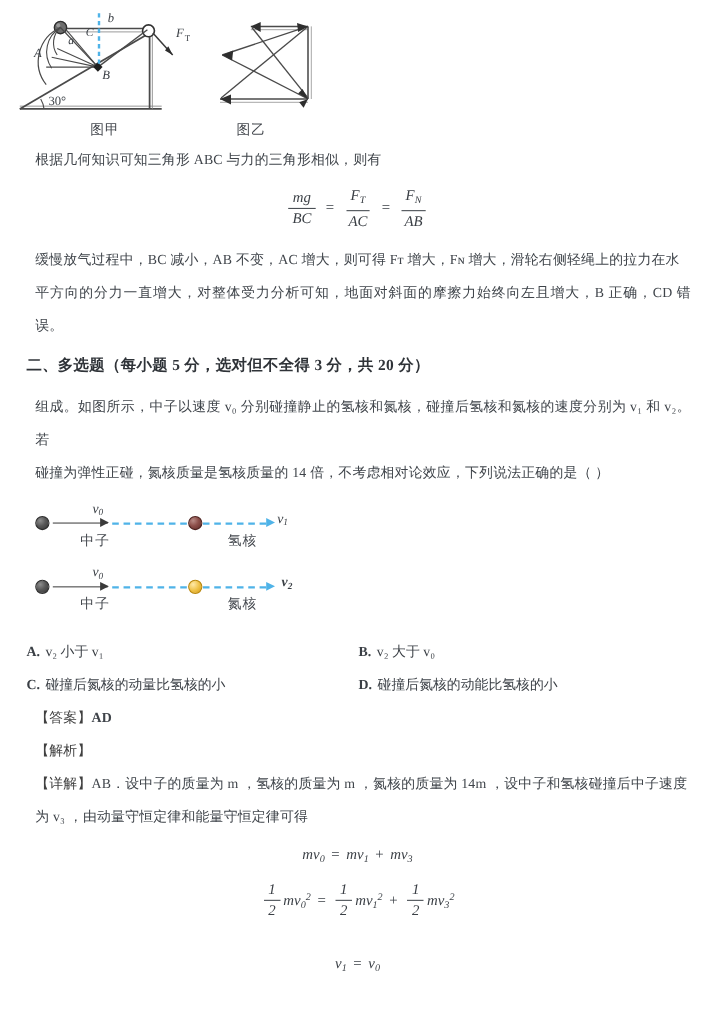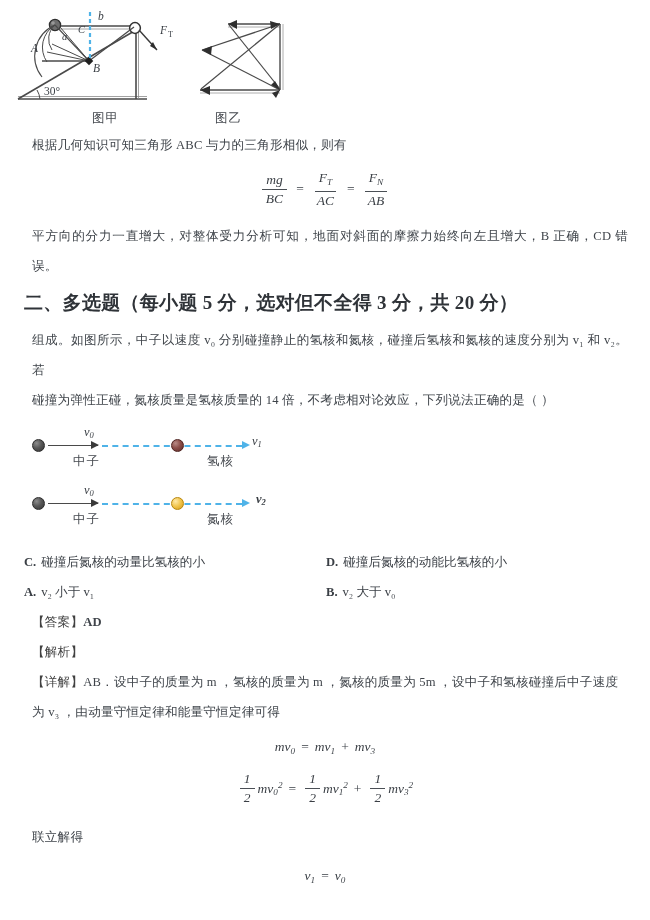--- a/index.html
+++ b/index.html
@@ -30,39 +30,39 @@
   }
   .fig-jia { position: absolute; left: 14px; top: 4px; }
   .fig-yi  { position: absolute; left: 192px; top: 10px; }
   .fig-caption {
     position: absolute;
     font-size: 12.5px;
     color: #44484e;
     font-family: "Liberation Serif", serif;
     letter-spacing: 1px;
   }
-  .cap-jia { left: 92px; top: 110px; text-align: center; }
+  .cap-jia { left: 82px; top: 110px; text-align: center; }
   .cap-yi  { left: 215px; top: 110px; }
 
   
   .para {
     font-size: 12.6px;
     line-height: 30px;
     color: #3f444a;
     margin: 0 22px 0 32px;
     text-align: justify;
     letter-spacing: 0.2px;
   }
   .spacer-8 { height: 8px; }
   .spacer-12 { height: 12px; }
   .spacer-16 { height: 16px; }
   .spacer-20 { height: 20px; }
 
   .heading {
-    font-size: 19px;
+    font-size: 14px;
     font-weight: bold;
     color: #2f3338;
     margin: 0 22px 0 24px;
     line-height: 28px;
     letter-spacing: 0.3px;
   }
 
   .tag-blue { color: #404040; }
   .bold { font-weight: bold; }
 
@@ -278,20 +278,21 @@
     </span>
     <span class="eq">=</span>
     <span class="frac">
       <span class="num"><span>F</span><sub>N</sub></span>
       <span class="den">AB</span>
     </span>
   </div>
 
   <div class="spacer-12"></div>
 
+  <div class="para">缓慢放气过程中，BC 减小，AB 不变，AC 增大，则可得 Fᴛ 增大，Fɴ 增大，滑轮右侧轻绳上的拉力在水</div>
   <div class="para">平方向的分力一直增大，对整体受力分析可知，地面对斜面的摩擦力始终向左且增大，B 正确，CD 错误。</div>
 
   <div class="spacer-8"></div>
 
   <div class="heading">二、多选题（每小题 5 分，选对但不全得 3 分，共 20 分）</div>
 
   <div class="spacer-8"></div>
 
   <div class="para">组成。如图所示，中子以速度 v₀ 分别碰撞静止的氢核和氮核，碰撞后氢核和氮核的速度分别为 v₁ 和 v₂。若</div>
   <div class="para">碰撞为弹性正碰，氮核质量是氢核质量的 14 倍，不考虑相对论效应，下列说法正确的是（        ）</div>
@@ -321,41 +322,41 @@
       <div class="vlabel" style="left:60px; top:-2px;"><span>v</span><sub>0</sub></div>
       <div class="vlabel" style="left:232px; top:7px;font-weight:bold;"><span>v</span><sub>2</sub></div>
       <div class="plabel" style="left:1px; top:26px;">中子</div>
       <div class="plabel" style="left:135px; top:26px;font-family:Liberation Mono, monospace;">氮核</div>
     </div>
   </div>
 
   <div class="options">
     <div class="opt-line">
       <div class="opt-cell">
+        <span class="opt-letter">A.</span><span>v₂ 小于 v₁</span>
+      </div>
+      <div class="opt-cell">
+        <span class="opt-letter">B.</span><span>v₂ 大于 v₀</span>
+      </div>
+    </div>
+    <div class="opt-line">
+      <div class="opt-cell">
         <span class="opt-letter">C.</span><span>碰撞后氮核的动量比氢核的小</span>
       </div>
       <div class="opt-cell">
         <span class="opt-letter">D.</span><span>碰撞后氮核的动能比氢核的小</span>
       </div>
     </div>
-    <div class="opt-line">
-      <div class="opt-cell">
-        <span class="opt-letter">A.</span><span>v₂ 小于 v₁</span>
-      </div>
-      <div class="opt-cell">
-        <span class="opt-letter">B.</span><span>v₂ 大于 v₀</span>
-      </div>
-    </div>
   </div>
 
   <div class="para"><span class="tag-blue">【答案】</span><span class="bold">AD</span></div>
 
   <div class="para"><span class="tag-blue">【解析】</span></div>
 
-  <div class="para"><span class="tag-blue">【详解】</span><span>AB．设中子的质量为 m ，氢核的质量为 m ，氮核的质量为 5m ，设中子和氢核碰撞后中子速度</span></div>
+  <div class="para"><span class="tag-blue">【详解】</span><span>AB．设中子的质量为 m ，氢核的质量为 m ，氮核的质量为 14m ，设中子和氢核碰撞后中子速度</span></div>
   <div class="para">为 v₃ ，由动量守恒定律和能量守恒定律可得</div>
 
   <div class="spacer-12"></div>
 
   <div class="formula-row">
     <span class="fsym"><span>mv</span><sub>0</sub></span>
     <span class="eq">=</span>
     <span class="fsym"><span>mv</span><sub>1</sub></span>
     <span class="eq">+</span>
     <span class="fsym"><span>mv</span><sub>3</sub></span>
@@ -378,21 +379,20 @@
     <span class="eq">+</span>
     <span class="frac">
       <span class="num">1</span>
       <span class="den">2</span>
     </span>
     <span class="fsym"><span>mv</span><sub>3</sub><sup>2</sup></span>
   </div>
 
   <div class="spacer-16"></div>
 
-  <div class="para">联立解得</div>
 
   <div class="spacer-16"></div>
 
   <div class="formula-row">
     <span class="fsym"><span>v</span><sub>1</sub></span>
     <span class="eq">=</span>
     <span class="fsym"><span>v</span><sub>0</sub></span>
   </div>
 
   <div class="spacer-20"></div>

